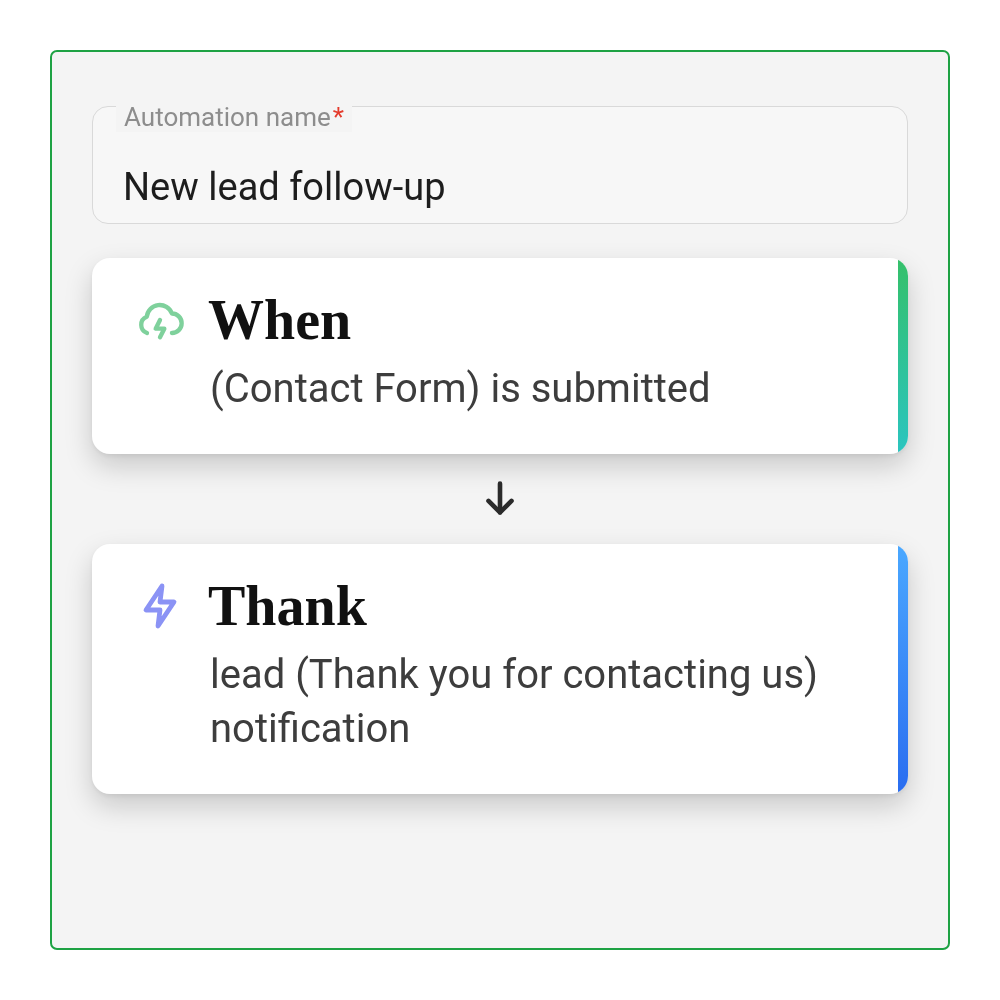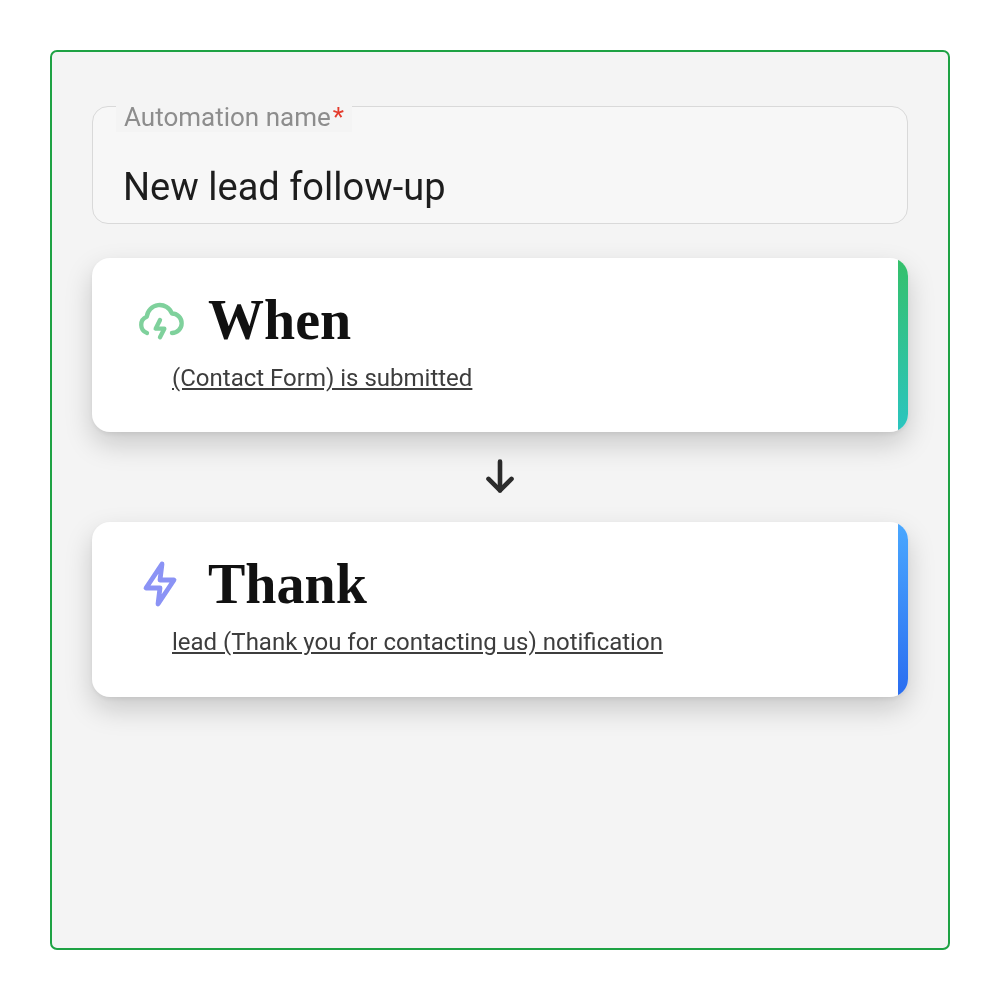--- a/index.html
+++ b/index.html
@@ -83,26 +83,25 @@
   }
   .card .title {
     font-family: Georgia, "Times New Roman", serif;
     font-weight: 700;
     font-size: 56px;
     color: #111;
     line-height: 1;
   }
   .card .desc {
     margin-top: 14px;
-    margin-left: 40px; 
-    font-size: 24px;
+    margin-left: 78px; 
+    font-size: 40px;
     color: #3d3d3d;
     line-height: 1.35;
     max-width: 640px;
-    text-decoration: underline;
   }
 
   
   .connector {
     display: flex; align-items: center; justify-content: center;
     height: 90px;
   }
   .connector svg { display: block; }
 
   

